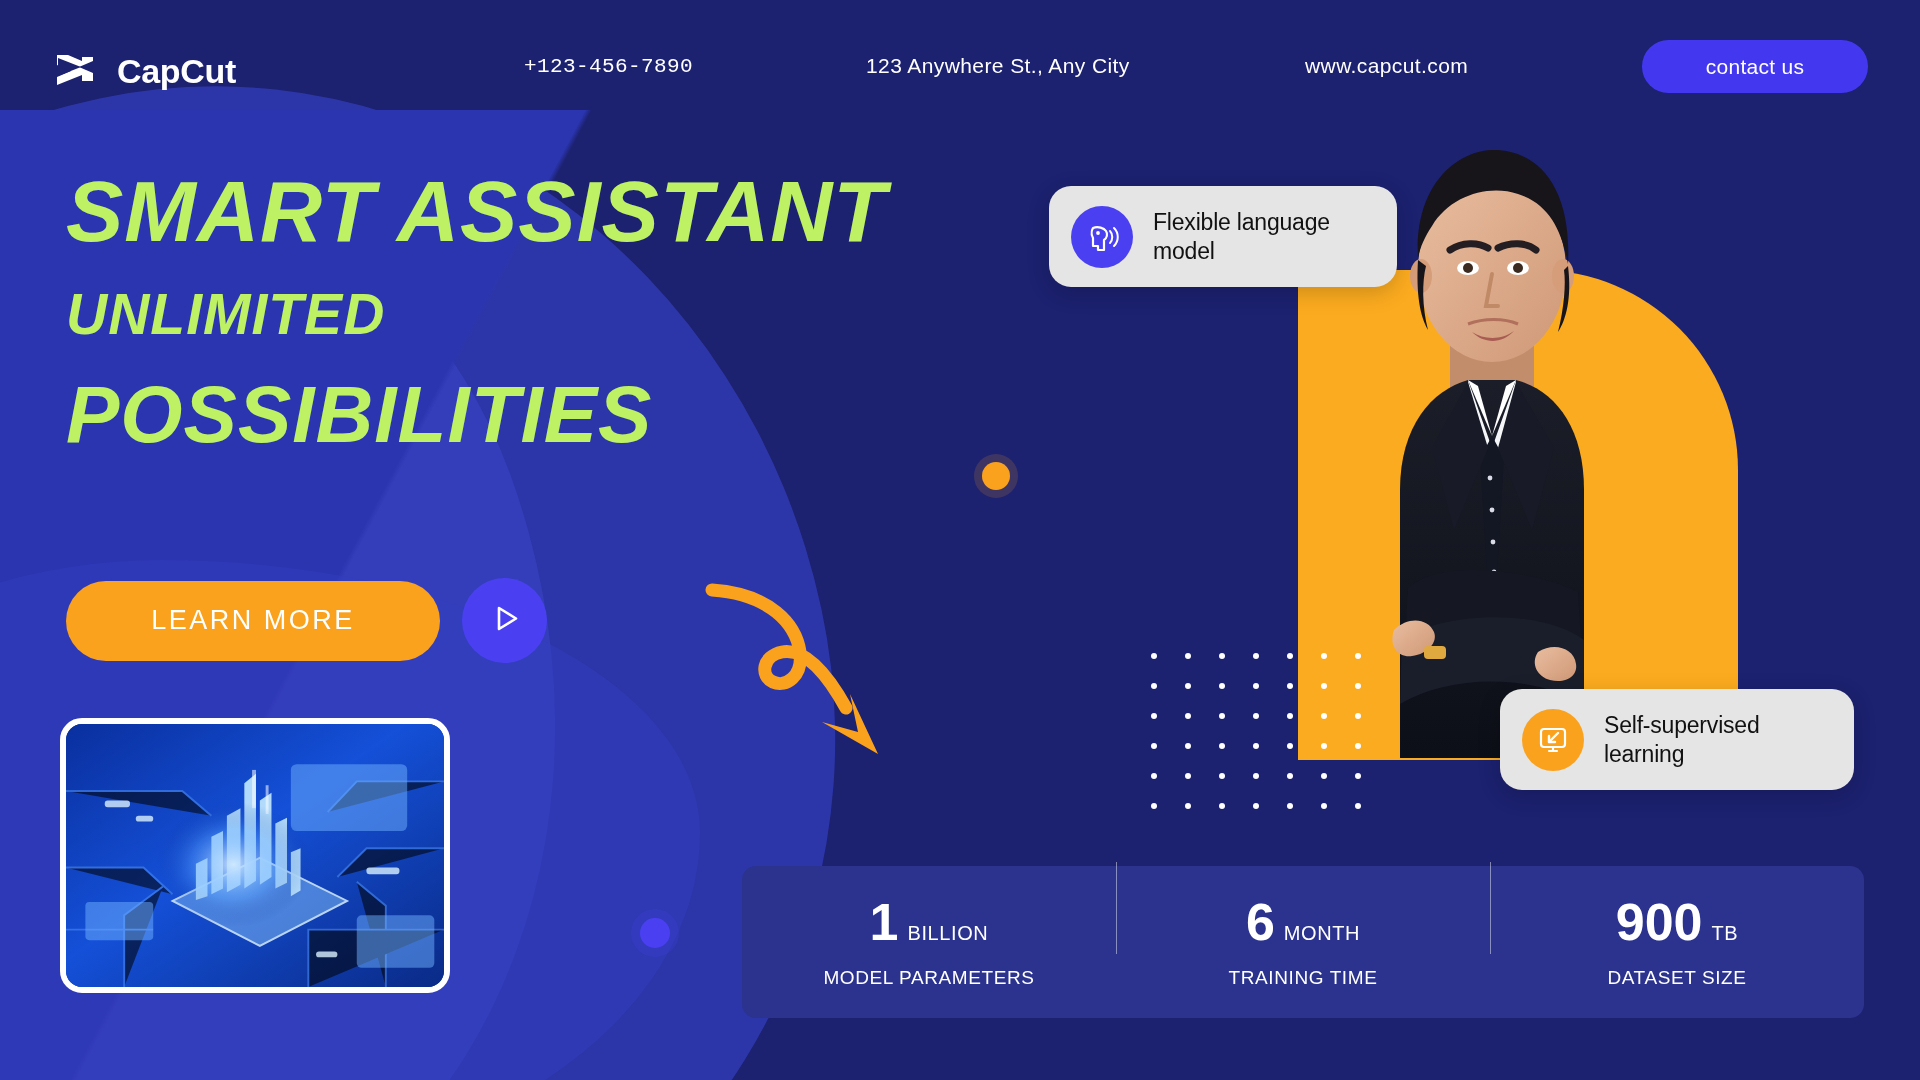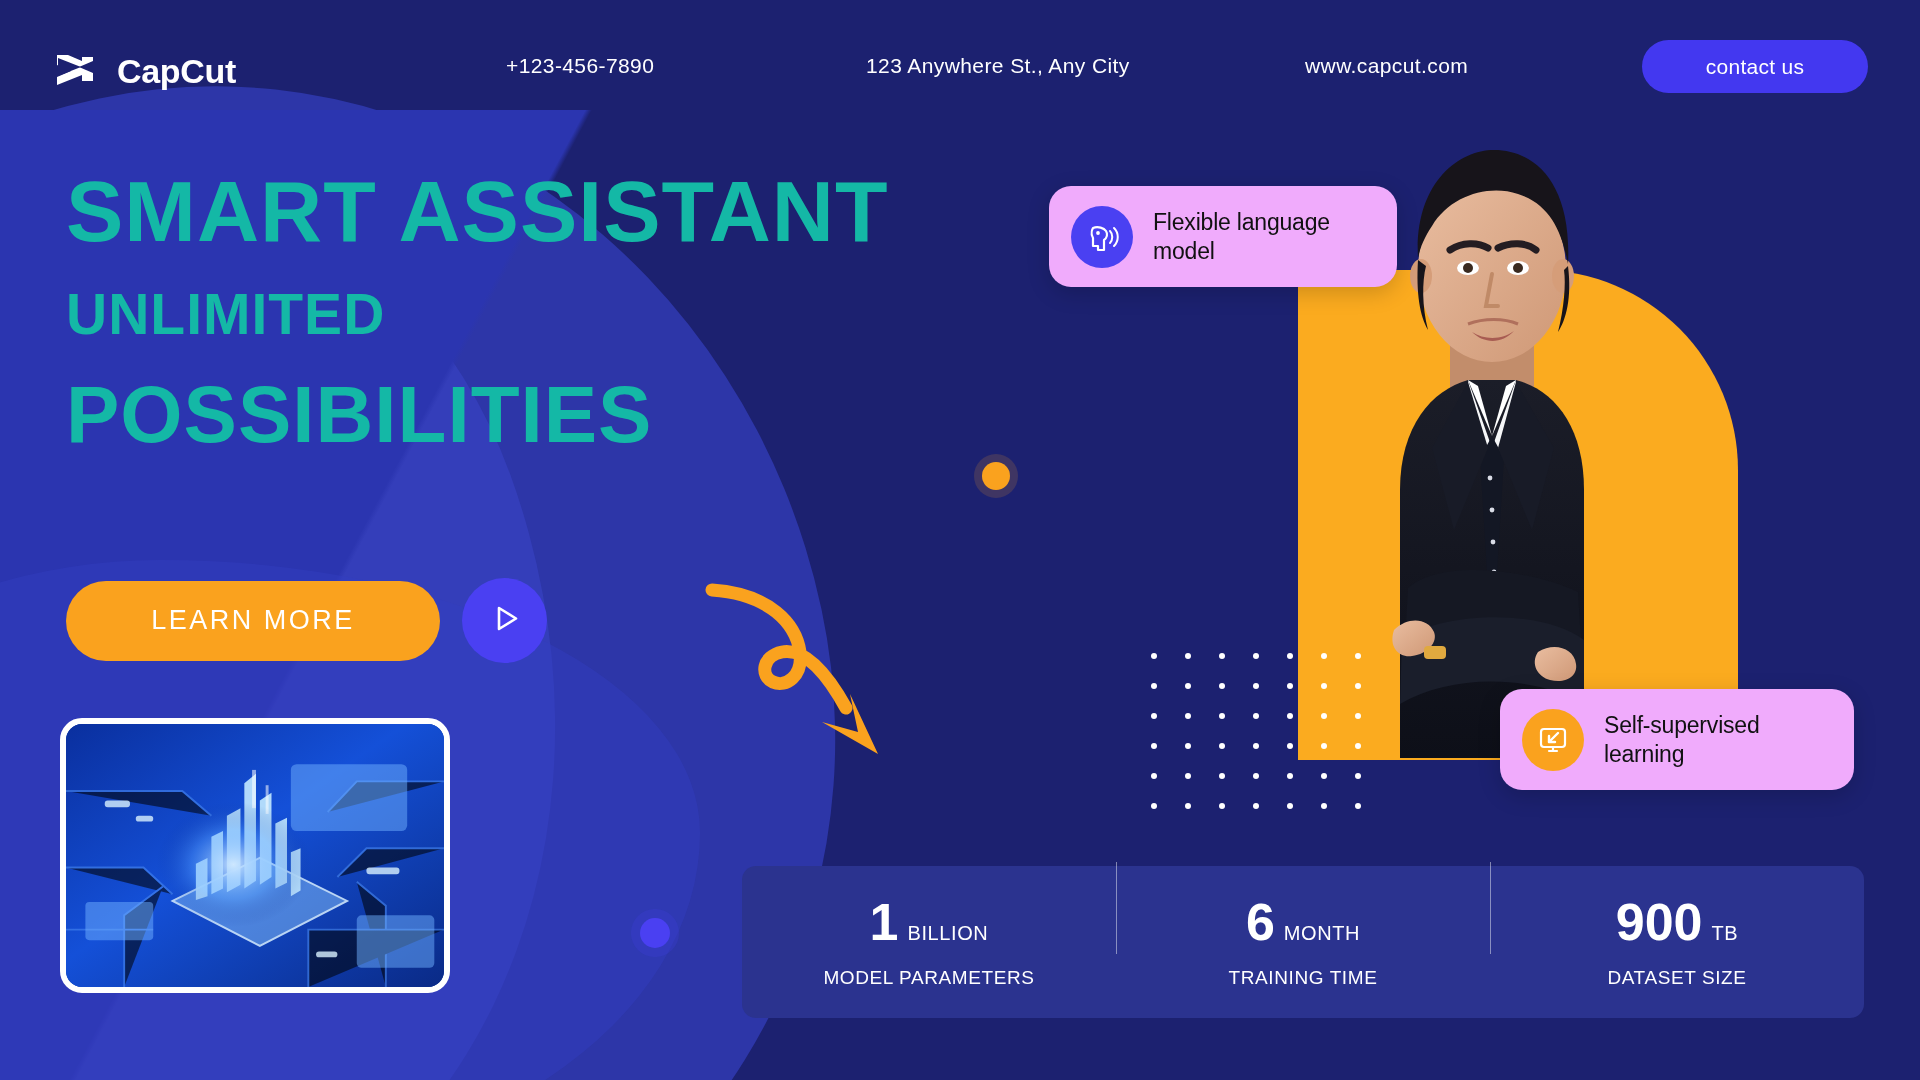--- a/index.html
+++ b/index.html
@@ -47,37 +47,37 @@
     display:flex; align-items:center; z-index:30;
   }
   .logo { position:absolute; left:52px; top:48px; display:flex; align-items:center; gap:19px; }
   .logo-mark { width:46px; height:46px; }
   .logo-text { color:#fff; font-size:34px; font-weight:bold; letter-spacing:-.3px; }
 
   .nav-item {
     position:absolute; color:#fff; font-size:21px; letter-spacing:.4px;
     white-space:nowrap; top:66px; transform:translateY(-50%);
   }
-  .nav-phone   { left:506px; }
+  .nav-phone   { left:524px;font-family:Liberation Mono, monospace; }
   .nav-address { left:866px; }
   .nav-site    { left:1305px; }
 
   .contact-btn {
     position:absolute; right:52px; top:40px;
     width:226px; height:53px; border-radius:27px;
     background:#4338f0; color:#fff;
     display:flex; align-items:center; justify-content:center;
     font-size:21px; letter-spacing:.3px; border:none; cursor:pointer;text-align:right;
   }
 
   
   .headline { position:absolute; left:66px; top:168px; z-index:20; }
   .headline .line {
-    color:#14b8a6; font-weight:bold; line-height:1.0;
-    letter-spacing:1px; white-space:nowrap;
+    color:#bef264; font-weight:bold; line-height:1.0;
+    letter-spacing:1px; white-space:nowrap;font-style:italic;
   }
   .line-1 { font-size:86px; margin-bottom:32px; }
   .line-2 { font-size:57px; margin-bottom:32px; }
   .line-3 { font-size:80px; }
 
   
   .cta-row { position:absolute; left:66px; top:578px; display:flex; align-items:center; gap:22px; z-index:20; }
   .learn-btn {
     width:374px; height:80px; border-radius:40px;
     background:#faa21e; color:#fff; border:none; cursor:pointer;
@@ -128,21 +128,21 @@
     border-radius:0 200px 0 0; z-index:10;
   }
   .hero-photo {
     position:absolute; left:1282px; top:118px;
     width:420px; height:645px; z-index:12;
   }
   .hero-photo svg { display:block; width:100%; height:100%; }
 
   
   .feat-card {
-    position:absolute; background:#f0abfc; border-radius:22px;
+    position:absolute; background:#e5e5e5; border-radius:22px;
     display:flex; align-items:center; gap:20px;
     padding:20px 30px 20px 22px; z-index:25;
     box-shadow:0 6px 22px rgba(0,0,0,.18);
   }
   .feat-lang { left:1049px; top:186px; width:348px; height:101px; }
   .feat-self { left:1500px; top:689px; width:354px; height:101px;gap:20px; }
   .feat-icon {
     width:62px; height:62px; border-radius:50%;
     display:flex; align-items:center; justify-content:center; flex:0 0 auto;
   }

